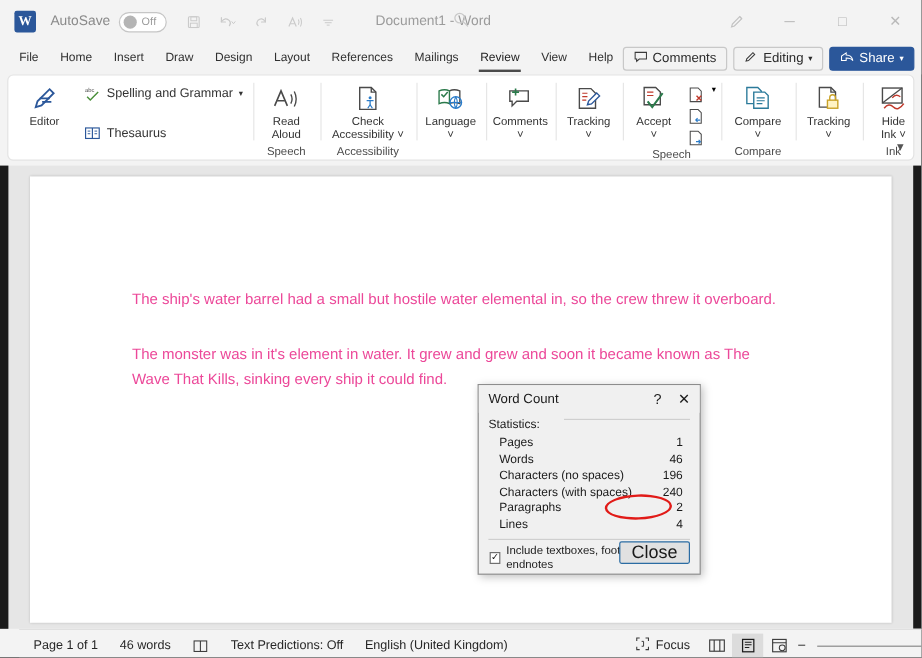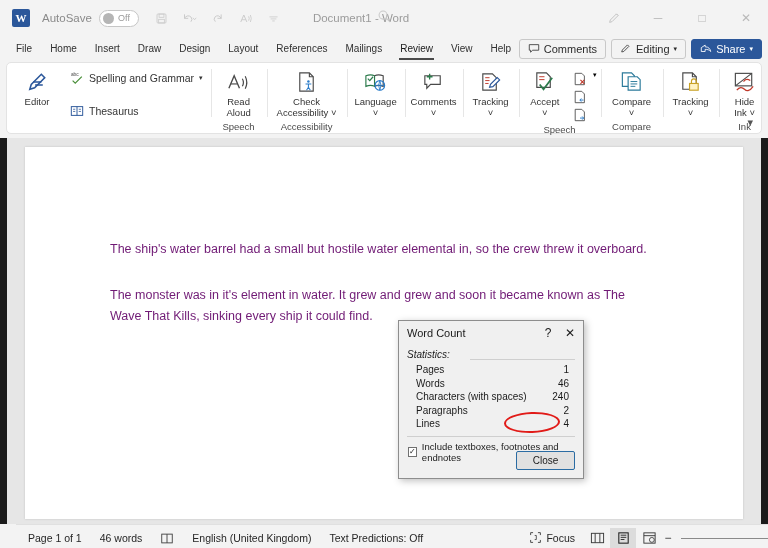--- a/index.html
+++ b/index.html
@@ -157,21 +157,21 @@
     position: absolute; right: 0; top: 0; width: 7px; height: 100%;
     background: #1b1b1b;
   }
   .page {
     position: absolute; left: 25px; top: 9px; width: 718px; height: 372px;
     background: #fff; box-shadow: 0 0 2px rgba(0,0,0,.17);
   }
   .doc-para {
     position: absolute; left: 85px; width: 545px;
     font-family: "Liberation Sans", sans-serif;
-    font-size: 12.5px; color: #701a75; line-height: 21px;
+    font-size: 12.5px; color: #ec4899; line-height: 21px;
   }
   .p1 { top: 92px; }
   .p2 { top: 138px; }
 
   
   .dialog {
     position: absolute; left: 398px; top: 320px; width: 186px; height: 159px;
     background: #f0f0f0; border: 1px solid #8d8d8d;
     box-shadow: 2px 2px 7px rgba(0,0,0,.25);
     font-size: 10.5px; color: #1a1a1a;
@@ -179,21 +179,21 @@
   .dlg-title {
     height: 23px; display: flex; align-items: center;
     padding: 0 2px 0 8px; background: #f0f0f0;
   }
   .dlg-title .t { font-size: 11px; color: #1a1a1a; flex: 1; }
   .dlg-help, .dlg-close {
     width: 22px; height: 20px; display: flex; align-items: center;
     justify-content: center; font-size: 12px; color: #1a1a1a;
   }
   .dlg-body { padding: 5px 8px 0 8px; position: relative; }
-  .stat-head { display: flex; align-items: flex-end; gap: 20px; margin-bottom: 3px; font-style: italic; }
+  .stat-head { display: flex; align-items: flex-start; gap: 20px; margin-bottom: 3px; }
   .stat-head .lbl { font-size: 10px; }
   .stat-head .rule { flex: 1; height: 1px; background: #cfcfcf; }
   .stat-row {
     display: flex; justify-content: space-between;
     padding: 0 6px 0 9px; line-height: 13.5px; font-size: 10px;
   }
   .stat-row .v { font-variant-numeric: tabular-nums; }
   .dlg-sep {
     margin: 5px 0 4px 0; height: 1px; background: #cfcfcf;
   }
@@ -203,21 +203,21 @@
     display: flex; align-items: center; justify-content: center;
     font-size: 8px; color: #1a1a1a; line-height: 1;
   }
   .dlg-check .txt { font-size: 9.5px; }
   .dlg-footer {
     position: absolute; right: 8px; bottom: 8px;
   }
   .close-btn {
     width: 59px; height: 19px; background: #e1e1e1;
     border: 1px solid #2b6ca3; border-radius: 2px;
-    font-size: 10px; color: #1a1a1a;
+    font-size: 15px; color: #1a1a1a;
     display: flex; align-items: center; justify-content: center;
   }
   .redcircle {
     position: absolute; left: 105px; top: 68px;
     width: 56px; height: 21px;
     border: 2.5px solid #e11b18; border-radius: 50%;
     transform: rotate(-2deg);
     pointer-events: none;
   }
 
@@ -608,20 +608,24 @@
 
       <div class="stat-row">
         <span>Pages</span>
         <span class="v">1</span>
       </div>
       <div class="stat-row">
         <span>Words</span>
         <span class="v">46</span>
       </div>
       <div class="stat-row">
+        <span>Characters (no spaces)</span>
+        <span class="v">196</span>
+      </div>
+      <div class="stat-row">
         <span>Characters (with spaces)</span>
         <span class="v">240</span>
       </div>
       <div class="stat-row">
         <span>Paragraphs</span>
         <span class="v">2</span>
       </div>
       <div class="stat-row">
         <span>Lines</span>
         <span class="v">4</span>
@@ -643,22 +647,22 @@
 
   <div class="statusbar">
     <div class="sb-item">Page 1 of 1</div>
     <div class="sb-item">46 words</div>
     <div class="sb-item">
       <svg width="14" height="13" viewBox="0 0 16 14">
           <rect x="2" y="2" width="12" height="10" fill="none" stroke="#3a3a3a" stroke-width="1"></rect>
           <path d="M8 2 V12" stroke="#3a3a3a" stroke-width="1"></path>
         </svg>
     </div>
+    <div class="sb-item">Text Predictions: Off</div>
     <div class="sb-item">English (United Kingdom)</div>
-    <div class="sb-item">Text Predictions: Off</div>
 
     <div class="sb-right">
       <div class="sb-item">
         <span>
           <svg width="13" height="13" viewBox="0 0 16 16">
               <path d="M2 5 V2 H5 M11 2 H14 V5 M14 11 V14 H11 M5 14 H2 V11" fill="none" stroke="#3a3a3a" stroke-width="1.1"></path>
               <path d="M7 5.5 H9 L9 10.5 H7" fill="none" stroke="#3a3a3a" stroke-width="1"></path>
             </svg>
         </span>
         <span>Focus</span>

